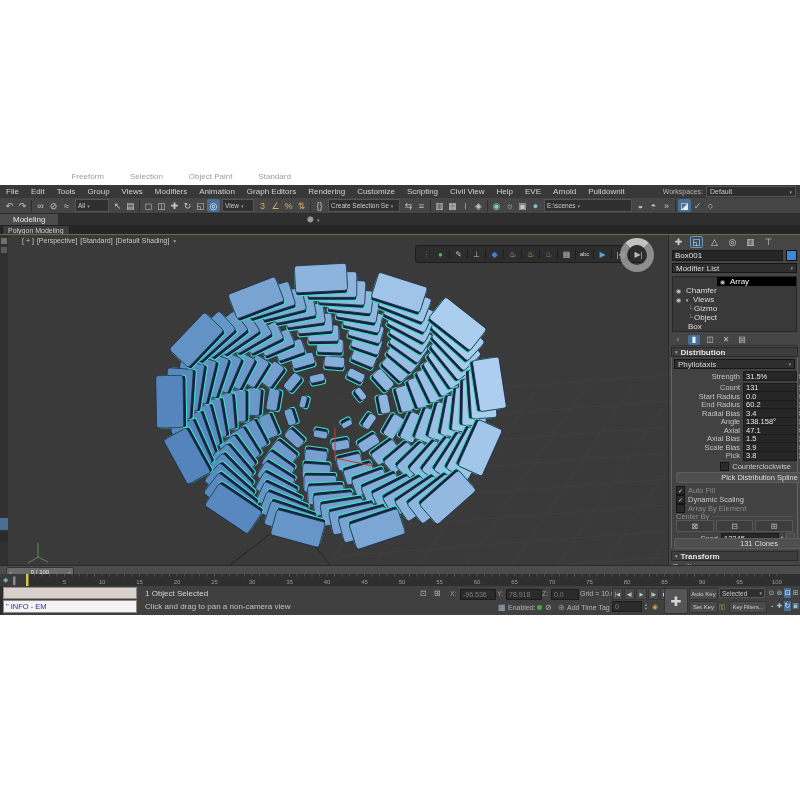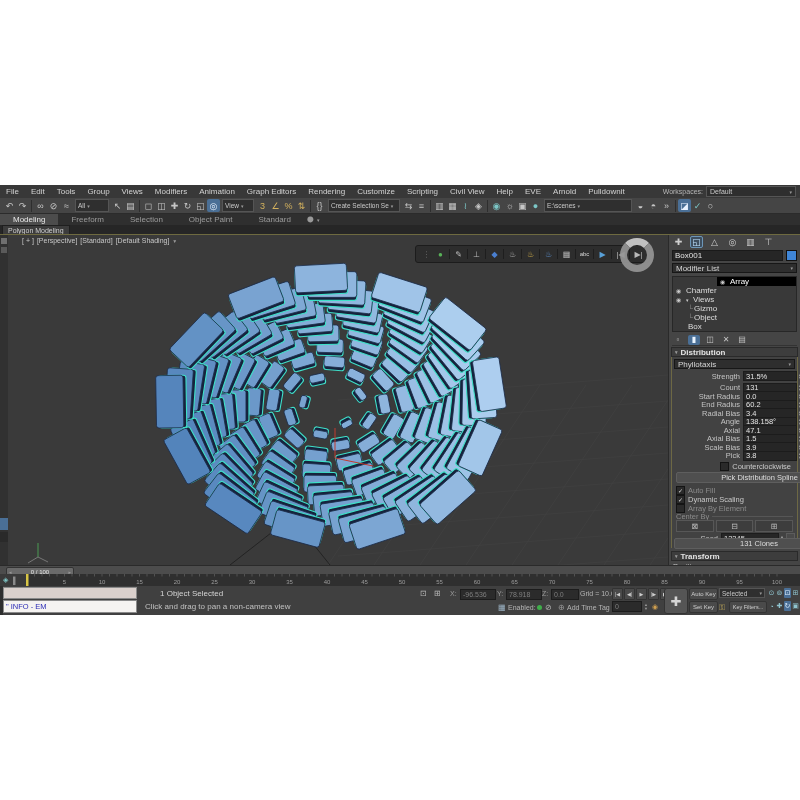--- a/index.html
+++ b/index.html
@@ -24,21 +24,21 @@
         font-size:9px;color:#c6c6c6;flex:none;}
   .tico.hl{background:#4a6f96;border-radius:2px;color:#e8f2ff;}
   .tsep{width:1px;height:12px;background:#2e2e2e;margin:0 2px;flex:none;}
   .tdrop{height:11px;background:#2f2f2f;border:1px solid #555;font-size:6.5px;display:flex;
          align-items:center;padding:0 2px;gap:2px;color:#c9c9c9;flex:none;margin:0 2px;white-space:nowrap;}
   .arr{font-size:5px;color:#9a9a9a;}
 
   
   .ribbon{position:absolute;top:29px;left:0;width:800px;height:11px;background:#2f2f2f;display:flex;align-items:flex-end;}
   .rtab{padding:0 13px;font-size:8px;color:#9c9c9c;line-height:11px;}
-  .rtab.active{background:#4c4c4c;color:#e8e8e8;}
+  .rtab.active{background:#4c4c4c;color:#e8e8e8;margin-top:43px;}
   .polybar{position:absolute;top:40px;left:0;width:800px;height:9px;background:#262626;}
   .polytab{display:inline-block;background:#3c3c3c;border:1px solid #1f1f1f;border-bottom:none;
            font-size:7px;color:#cfcfcf;padding:0 5px;height:9px;line-height:9px;margin-left:2px;}
   .goldline{position:absolute;top:49px;left:0;width:800px;height:1px;background:#6e6a40;}
 
   
   .vstrip{position:absolute;top:50px;left:0;width:8px;height:330px;background:#313131;}
   .viewport{position:absolute;top:50px;left:8px;width:660px;height:330px;background:#3a3a3a;overflow:hidden;}
   .vp-label{position:absolute;top:2px;left:14px;font-size:7px;color:#c8c8c8;display:flex;gap:3px;align-items:center;}
   .vp-toolbar{position:absolute;top:10px;left:407px;height:16px;background:#2d2d2d;border:1px solid #1c1c1c;
@@ -1145,21 +1145,21 @@
           <line x1="751" x2="751" y1="0" y2="2.5" stroke="#6a6a6a" stroke-width="0.6"></line>
           <text x="751" y="9.5" fill="#9b9b9b" font-size="6" text-anchor="middle" font-family="Liberation Sans, sans-serif">100</text>
           <rect x="0" y="0" width="2.5" height="12" fill="#d8c545"></rect>
         </svg>
     </div>
 
     <div class="statusbar">
       <div class="sb-strip"></div>
       <div class="listener-top"></div>
       <div class="listener-bot">" INFO - EM</div>
-      <div class="sbtext" style="top:3px;left:160px;">1 Object Selected</div>
+      <div class="sbtext" style="top:3px;left:145px;">1 Object Selected</div>
       <div class="sbtext" style="top:16px;left:145px;color:#c0c0c0;">Click and drag to pan a non-camera view</div>
 
       <div class="sbico2" style="top:3px;left:420px;">⊡</div>
       <div class="sbico2" style="top:3px;left:434px;">⊞</div>
       <div class="sblabel" style="top:4px;left:450px;">X:</div>
       <div class="sbfield" style="top:3px;left:460px;width:30px;">-96.536</div>
       <div class="sblabel" style="top:4px;left:497px;">Y:</div>
       <div class="sbfield" style="top:3px;left:506px;width:30px;">78.918</div>
       <div class="sblabel" style="top:4px;left:542px;">Z:</div>
       <div class="sbfield" style="top:3px;left:551px;width:22px;">0.0</div>

